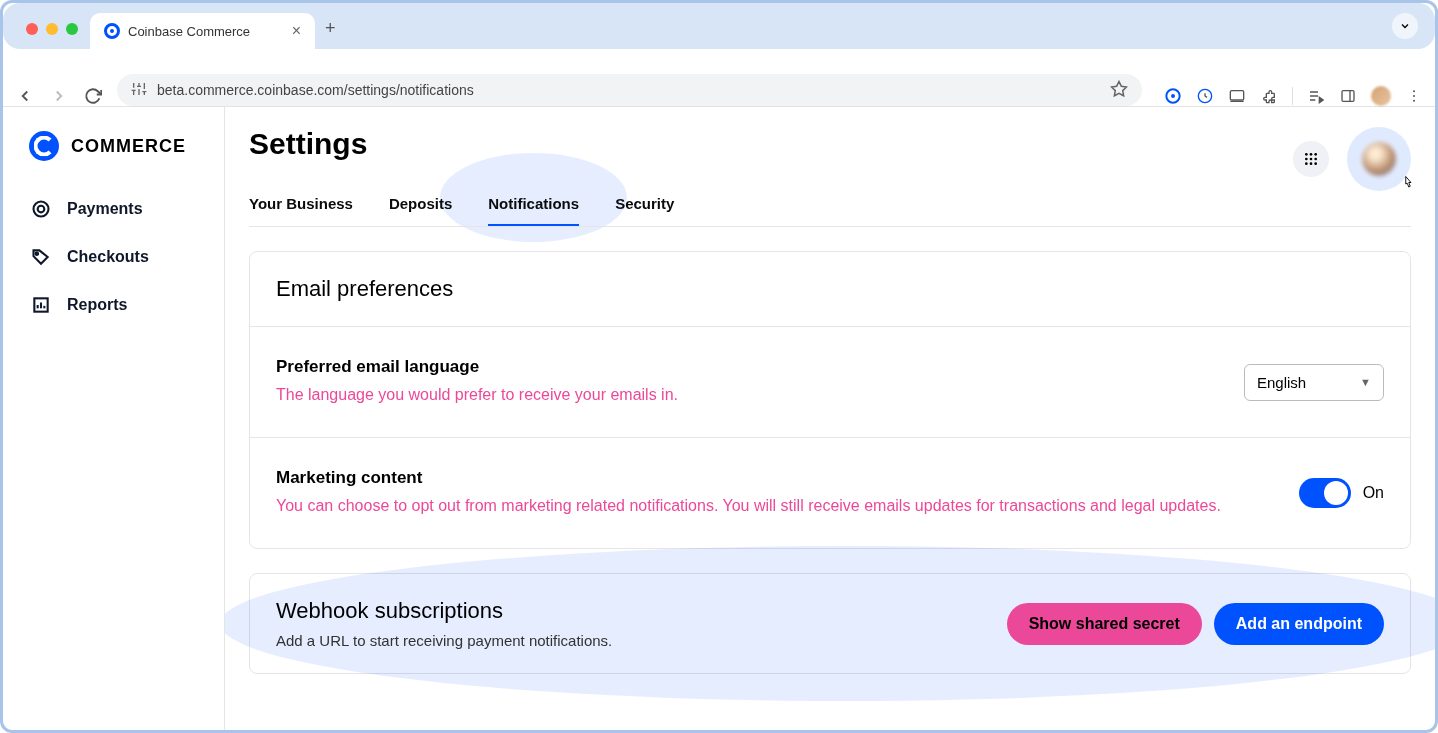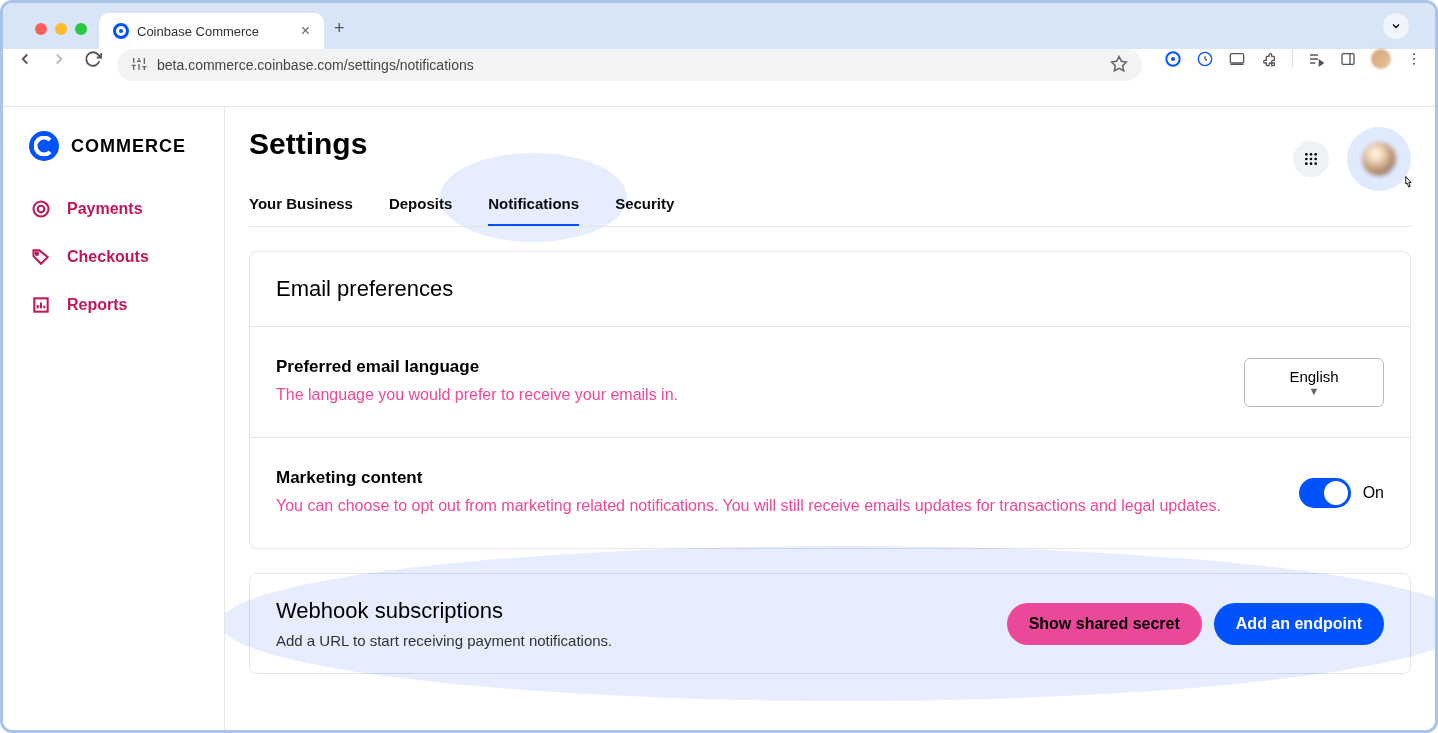--- a/index.html
+++ b/index.html
@@ -1,51 +1,51 @@
 <!DOCTYPE html>
 <html><head>
   <meta charset="utf-8">
   <style>
     * { margin: 0; padding: 0; box-sizing: border-box; }
     body { font-family: -apple-system, BlinkMacSystemFont, 'Segoe UI', Helvetica, Arial, sans-serif; background: #fff; width: 1438px; height: 733px; overflow: hidden; border: 3px solid #a8c4e8; border-radius: 12px; position: relative; }
     
     
-    .browser-chrome { background: #d8e5f7; height: 46px; display: flex; align-items: flex-end; padding: 0 20px; }
+    .browser-chrome { background: #d8e5f7; height: 46px; display: flex; align-items: flex-end; padding: 0 11px; border-radius: 17px; }
     .traffic-lights { display: flex; gap: 8px; padding: 0 12px 14px 12px; align-items: center; }
     .tl { width: 12px; height: 12px; border-radius: 50%; }
     .tl-red { background: #ff5f57; }
     .tl-yellow { background: #febc2e; }
     .tl-green { background: #28c840; }
     .tab { background: #fff; border-radius: 10px 10px 0 0; padding: 10px 14px; display: flex; align-items: center; gap: 8px; font-size: 13px; color: #333; width: 225px; height: 36px; }
     .tab-icon { width: 16px; height: 16px; border-radius: 50%; border: 3px solid #0052ff; display: flex; align-items: center; justify-content: center; }
     .tab-icon-inner { width: 4px; height: 4px; background: #0052ff; border-radius: 50%; }
     .tab-close { margin-left: auto; font-size: 16px; color: #666; }
     .new-tab { padding: 0 10px 10px 10px; font-size: 18px; color: #555; }
     .chrome-chevron { margin-left: auto; background: #f0f4fb; border-radius: 50%; width: 26px; height: 26px; display: flex; align-items: center; justify-content: center; margin-bottom: 10px; margin-right: 6px; font-size: 14px; }
     
-    .address-bar-row { background: #fff; height: 58px; display: flex; align-items: flex-start; padding: 0 12px; gap: 14px; border-bottom: 1px solid #e3e3e3; }
+    .address-bar-row { background: #fff; height: 58px; display: flex; align-items: flex-end; padding: 0 12px; gap: 14px; border-bottom: 1px solid #e3e3e3; }
     .nav-icon { width: 20px; height: 20px; display: flex; align-items: center; justify-content: center; color: #555; }
     .nav-icon.disabled { color: #bbb; }
     .address-bar { flex: 1; background: #f1f3f4; border-radius: 18px; height: 32px; display: flex; align-items: center; padding: 0 14px; gap: 10px; font-size: 14px; color: #444; }
     .site-icon { color: #666; font-size: 14px; }
     .star-icon { margin-left: auto; color: #666; }
     .ext-icons { display: flex; gap: 14px; align-items: center; padding-left: 8px; }
     .ext-icon { width: 18px; height: 18px; color: #555; display: flex; align-items: center; justify-content: center; }
     .ext-icon.blue { color: #0052ff; }
     .avatar-small { width: 20px; height: 20px; border-radius: 50%; background: linear-gradient(135deg, #d4a373, #e8c5a0); filter: blur(1px); }
     .ext-divider { width: 1px; height: 18px; background: #ddd; }
     
     
     .app { display: flex; height: calc(100% - 88px); }
     .sidebar { width: 222px; border-right: 1px solid #e5e5e5; padding: 24px 0; }
     .logo-row { display: flex; align-items: center; gap: 12px; padding: 0 26px 24px 26px; }
     .logo-mark { width: 30px; height: 30px; background: #0052ff; border-radius: 50%; position: relative; }
     .logo-mark::after { content: ''; position: absolute; left: 50%; top: 50%; transform: translate(-50%, -50%); width: 13px; height: 13px; border: 4px solid #fff; border-radius: 50%; border-right-color: transparent; transform: translate(-50%, -50%) rotate(0deg); }
     .logo-text { font-weight: 700; font-size: 18px; letter-spacing: 1px; }
-    .nav-item { display: flex; align-items: center; gap: 16px; padding: 14px 28px; font-size: 16px; font-weight: 600; color: #be185d; cursor: pointer; }
+    .nav-item { display: flex; align-items: center; gap: 16px; padding: 14px 28px; font-size: 16px; font-weight: 600; color: #0f172a; cursor: pointer; }
     .nav-item svg { width: 20px; height: 20px; }
     
     .main { flex: 1; padding: 20px 24px; overflow-y: auto; position: relative; }
     .page-title { font-size: 30px; font-weight: 600; margin-bottom: 22px; }
     .tabs { display: flex; gap: 36px; border-bottom: 1px solid #e5e5e5; margin-bottom: 24px; }
     .tab-link { padding: 12px 0; font-size: 15px; font-weight: 600; color: #0a0b0d; border-bottom: 2px solid transparent; cursor: pointer; }
     .tab-link.active { border-bottom-color: #0052ff; }
     
     .header-icons { position: absolute; right: 24px; top: 20px; display: flex; align-items: center; gap: 18px; }
     .apps-icon { width: 36px; height: 36px; border-radius: 50%; background: #eef1f5; display: flex; align-items: center; justify-content: center; }
@@ -55,21 +55,21 @@
     
     .card { border: 1px solid #e5e5e5; border-radius: 8px; margin-bottom: 24px; }
     .card-header { padding: 24px 26px; }
     .card-title { font-size: 22px; font-weight: 400; }
     .card-subtitle { font-size: 15px; color: #333; margin-top: 8px; }
     .card-row { border-top: 1px solid #e5e5e5; padding: 30px 26px; display: flex; align-items: center; gap: 30px; }
     .row-text { flex: 1; }
     .row-title { font-size: 17px; font-weight: 700; margin-bottom: 6px; }
     .row-desc { font-size: 16px; color: #ec4899; line-height: 1.5; }
     
-    .select-box { border: 1px solid #bbb; border-radius: 6px; padding: 9px 12px; width: 140px; display: flex; align-items: center; justify-content: space-between; font-size: 15px; background: #fff; cursor: pointer; flex-direction: column; }
+    .select-box { border: 1px solid #bbb; border-radius: 6px; padding: 9px 12px; width: 140px; display: flex; align-items: center; justify-content: space-between; font-size: 15px; background: #fff; cursor: pointer; }
     .select-arrow { font-size: 11px; color: #666; }
     
     .toggle-wrap { display: flex; align-items: center; gap: 12px; }
     .toggle { width: 52px; height: 30px; background: #0052ff; border-radius: 20px; position: relative; cursor: pointer; }
     .toggle-knob { width: 24px; height: 24px; background: #fff; border-radius: 50%; position: absolute; right: 3px; top: 3px; }
     .toggle-label { font-size: 16px; }
     
     .webhook-header { padding: 24px 26px; display: flex; align-items: center; justify-content: space-between; position: relative; }
     .webhook-left { position: relative; z-index: 1; }
     .highlight-notif { position: relative; }

